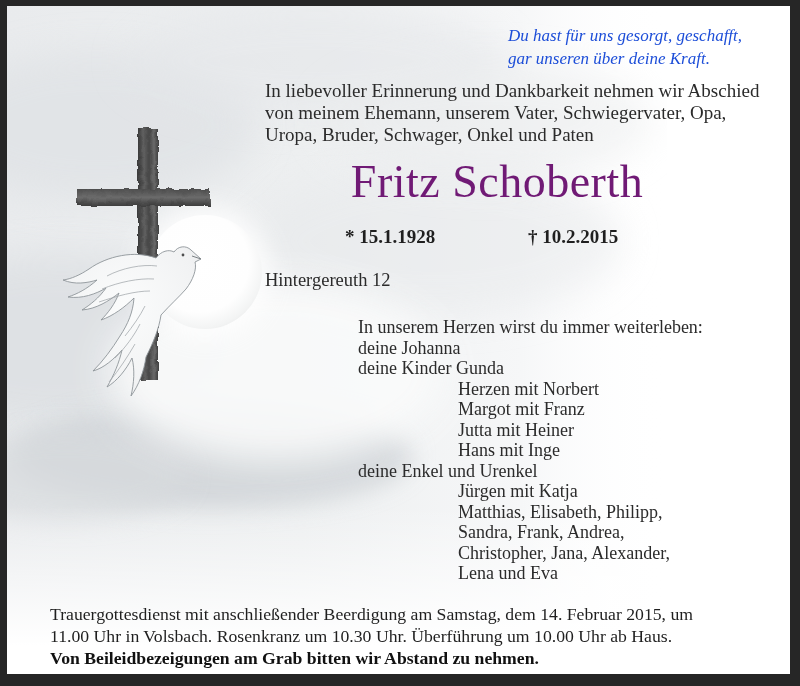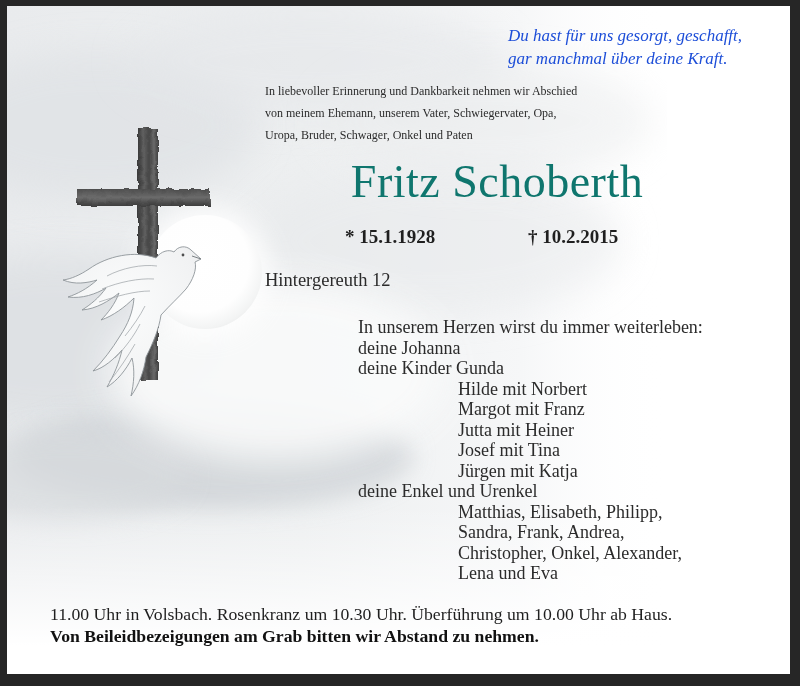--- a/index.html
+++ b/index.html
@@ -14,25 +14,25 @@
     background:#ffffff;overflow:hidden;
   }
   .art{position:absolute;left:0;top:0;pointer-events:none;}
   .txt{position:absolute;white-space:nowrap;}
   .epitaph{
     left:501px;top:19px;width:280px;
     font-style:italic;font-size:17px;line-height:22.5px;color:#1d4ed8;
   }
   .intro{
     left:258px;top:74px;
-    font-size:12px;line-height:22px;color:#2b2b2b;
+    font-size:19px;line-height:22px;color:#2b2b2b;
   }
   .name{
     left:290px;top:148px;width:400px;text-align:center;
-    font-size:46px;line-height:56px;color:#0f766e;letter-spacing:0.5px;
+    font-size:46px;line-height:56px;color:#701a75;letter-spacing:0.5px;
   }
   .dates{top:220px;font-weight:bold;font-size:19px;color:#1f1f1f;}
   .birth{left:338px;}
   .death{left:521px;}
   .address{left:258px;top:264px;font-size:18.5px;color:#2b2b2b;font-family:Liberation Serif, serif;}
   .remembrance{
     left:351px;top:311px;
     font-size:18px;line-height:20.5px;color:#2b2b2b;
   }
   .remembrance .indent{margin-left:100px;}
@@ -141,50 +141,51 @@
         <path d="M108,352 C118,342 127,330 133,318"></path>
         <path d="M102,376 C112,364 121,350 128,338"></path>
       </g>
       <circle cx="176" cy="249" r="1.4" fill="#4e4e4e"></circle>
       <path d="M194,253 L185,250" stroke="#7c8286" stroke-width="1" fill="none"></path>
     </g>
   </svg>
 
   <div class="txt epitaph">
     <div class="row">Du hast für uns gesorgt, geschafft,</div>
-    <div class="row">gar manchmal über deine Kraft.</div>
+    <div class="row">gar unseren über deine Kraft.</div>
   </div>
 
   <div class="txt intro">
     <div class="row">In liebevoller Erinnerung und Dankbarkeit nehmen wir Abschied</div>
     <div class="row">von meinem Ehemann, unserem Vater, Schwiegervater, Opa,</div>
     <div class="row">Uropa, Bruder, Schwager, Onkel und Paten</div>
   </div>
 
   <div class="txt name">Fritz Schoberth</div>
 
   <div class="txt dates birth">* 15.1.1928</div>
   <div class="txt dates death">† 10.2.2015</div>
 
   <div class="txt address">Hintergereuth 12</div>
 
   <div class="txt remembrance">
     <div class="row">In unserem Herzen wirst du immer weiterleben:</div>
     <div class="row">deine Johanna</div>
     <div class="row"><span>deine Kinder</span> <span>Gunda</span></div>
-    <div class="row indent">Hilde mit Norbert</div>
+    <div class="row indent">Herzen mit Norbert</div>
     <div class="row indent">Margot mit Franz</div>
     <div class="row indent">Jutta mit Heiner</div>
-    <div class="row indent">Josef mit Tina</div>
+    <div class="row indent">Hans mit Inge</div>
+    <div class="row">deine Enkel und Urenkel</div>
     <div class="row indent">Jürgen mit Katja</div>
-    <div class="row">deine Enkel und Urenkel</div>
     <div class="row indent">Matthias, Elisabeth, Philipp,</div>
     <div class="row indent">Sandra, Frank, Andrea,</div>
-    <div class="row indent">Christopher, Onkel, Alexander,</div>
+    <div class="row indent">Christopher, Jana, Alexander,</div>
     <div class="row indent">Lena und Eva</div>
   </div>
 
   <div class="txt service">
+    <div class="row">Trauergottesdienst mit anschließender Beerdigung am Samstag, dem 14. Februar 2015, um</div>
     <div class="row">11.00 Uhr in Volsbach. Rosenkranz um 10.30 Uhr. Überführung um 10.00 Uhr ab Haus.</div>
     <div class="row bold">Von Beileidbezeigungen am Grab bitten wir Abstand zu nehmen.</div>
   </div>
 
 </div>
 
 </body></html>

